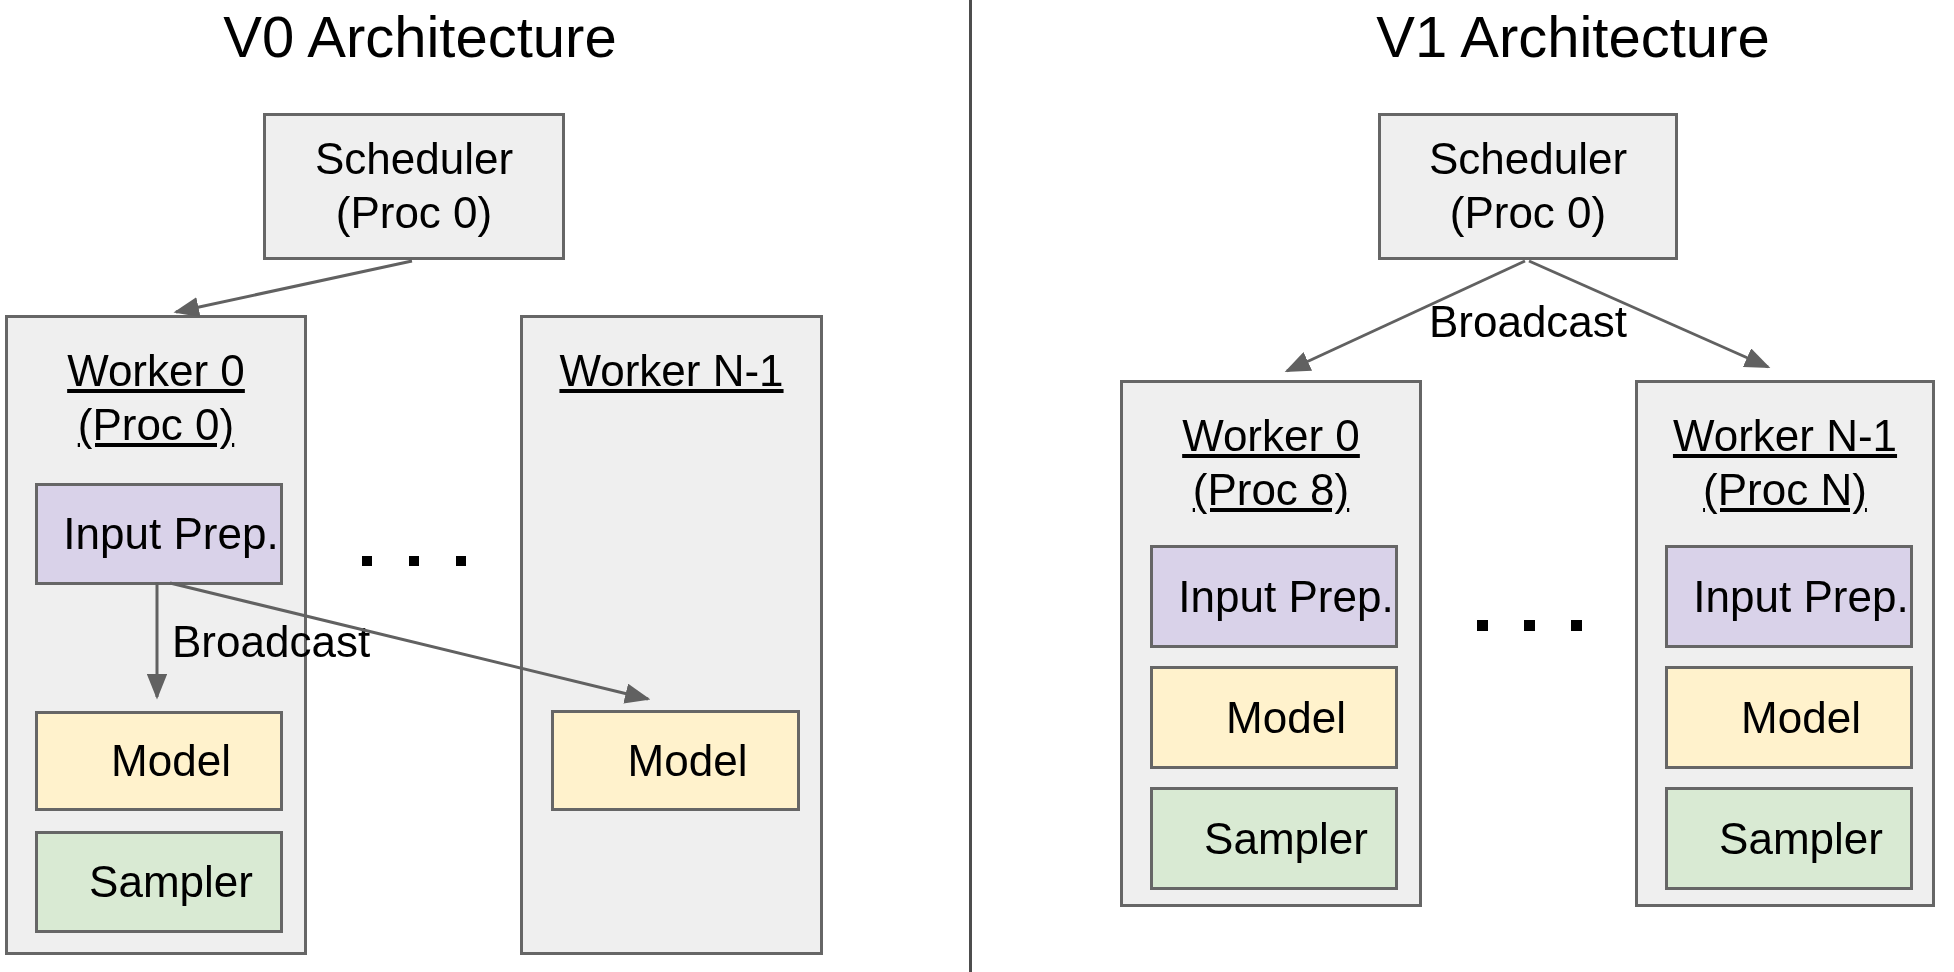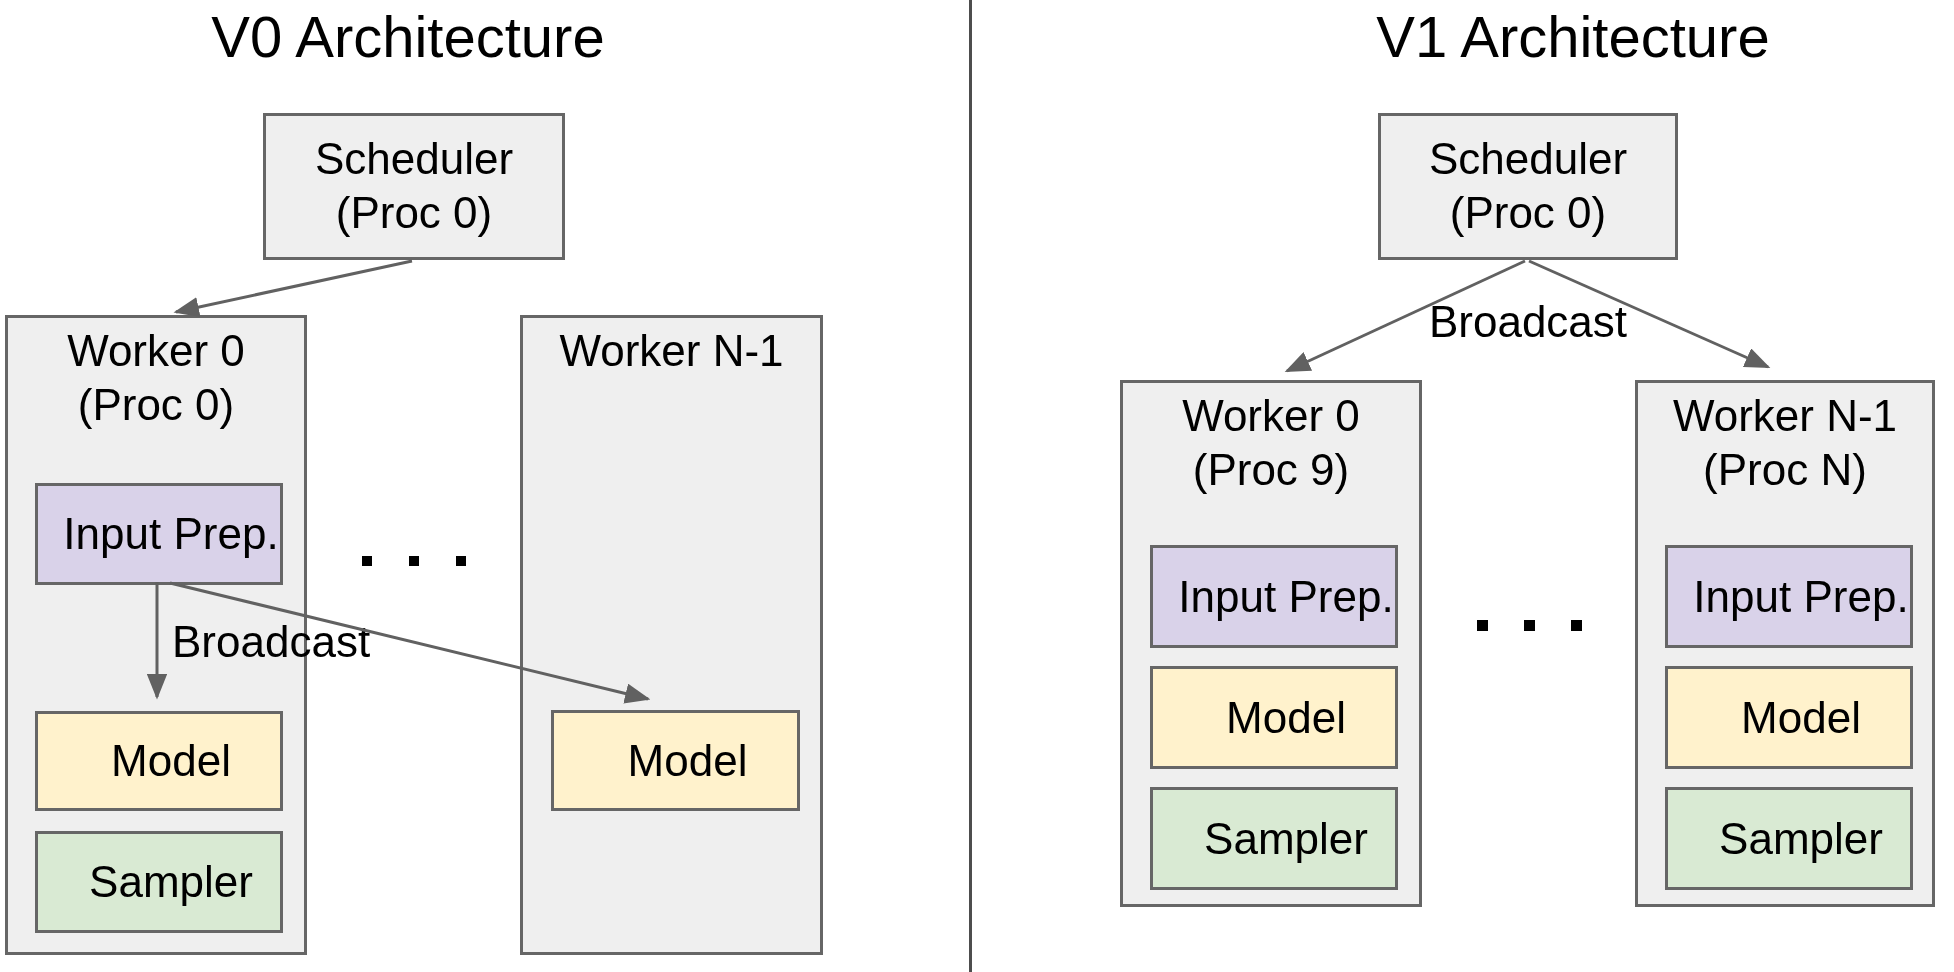--- a/index.html
+++ b/index.html
@@ -37,21 +37,21 @@
     box-sizing:border-box;
     text-align:center;
   }
   .box-label{
     font-size:44px;
     line-height:54px;
     text-align:center;
     white-space:nowrap;
   }
   .sched-pad{padding-top:16px;}
-  .worker-pad{padding-top:6px;}
+  .worker-pad{padding-top:26px;text-decoration:underline;}
   .inner{ 
     position:absolute;
     border:3px solid var(--border);
     box-sizing:border-box;
     text-align:center;
     font-size:44px;
     white-space:nowrap;
   }
   .inner.purple{background:var(--input-prep-fill);}
   .inner.yellow{background:var(--model-fill);}
@@ -73,21 +73,21 @@
   }
   svg.overlay{position:absolute;left:0;top:0;pointer-events:none;}
 </style>
 </head>
 <body>
 
 <div id="stage">
 
   <div>
 
-    <div class="abs diagram-title" style="left:108px;top:2px;width:600px;">V0 Architecture</div>
+    <div class="abs diagram-title" style="left:120px;top:2px;width:600px;">V0 Architecture</div>
 
     <div class="gbox sched-pad" style="left:263px;top:113px;width:302px;height:147px;">
       <div class="box-label">Scheduler</div>
       <div class="box-label">(Proc 0)</div>
     </div>
 
     <div class="gbox worker-pad" style="left:5px;top:315px;width:302px;height:640px;">
       <div class="box-label">Worker 0</div>
       <div class="box-label">(Proc 0)</div>
       <div class="inner purple" style="left:27px;top:165px;width:248px;height:102px;line-height:96px;">
@@ -125,21 +125,21 @@
 
     <div class="gbox sched-pad" style="left:1378px;top:113px;width:300px;height:147px;">
       <div class="box-label">Scheduler</div>
       <div class="box-label">(Proc 0)</div>
     </div>
 
     <div class="abs label" style="left:1418px;top:297px;width:220px;text-align:center;">Broadcast</div>
 
     <div class="gbox worker-pad" style="left:1120px;top:380px;width:302px;height:527px;">
       <div class="box-label">Worker 0</div>
-      <div class="box-label">(Proc 9)</div>
+      <div class="box-label">(Proc 8)</div>
       <div class="inner purple" style="left:27px;top:162px;width:248px;height:103px;line-height:97px;">
         <span>Input Prep.</span>
       </div>
       <div class="inner yellow" style="left:27px;top:283px;width:248px;height:103px;line-height:97px;">
         <span>Model</span>
       </div>
       <div class="inner green" style="left:27px;top:404px;width:248px;height:103px;line-height:97px;">
         <span>Sampler</span>
       </div>
     </div>

